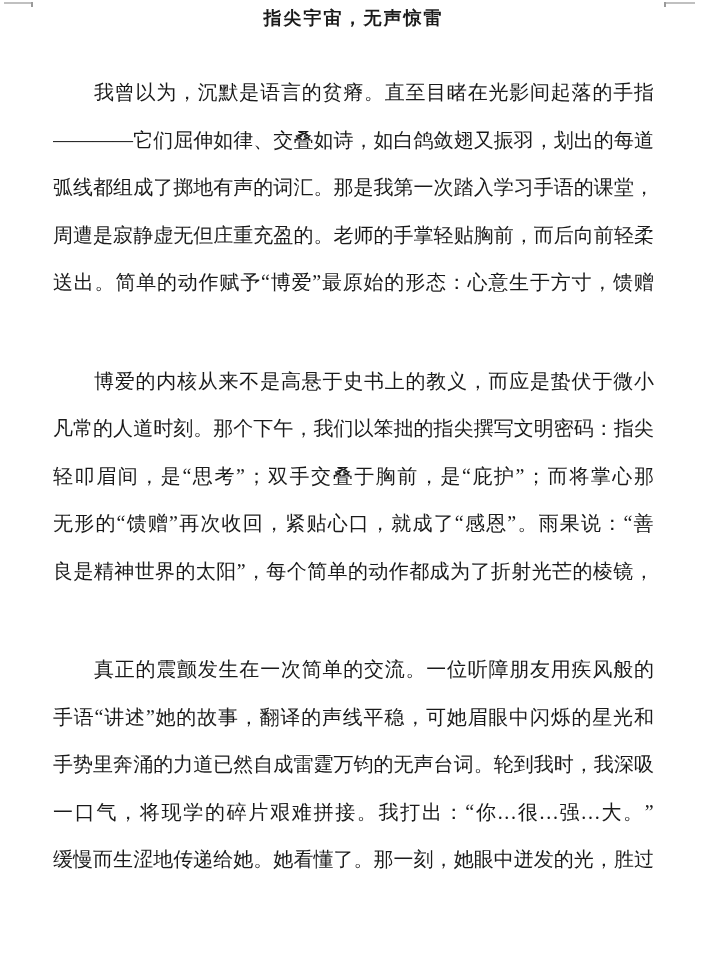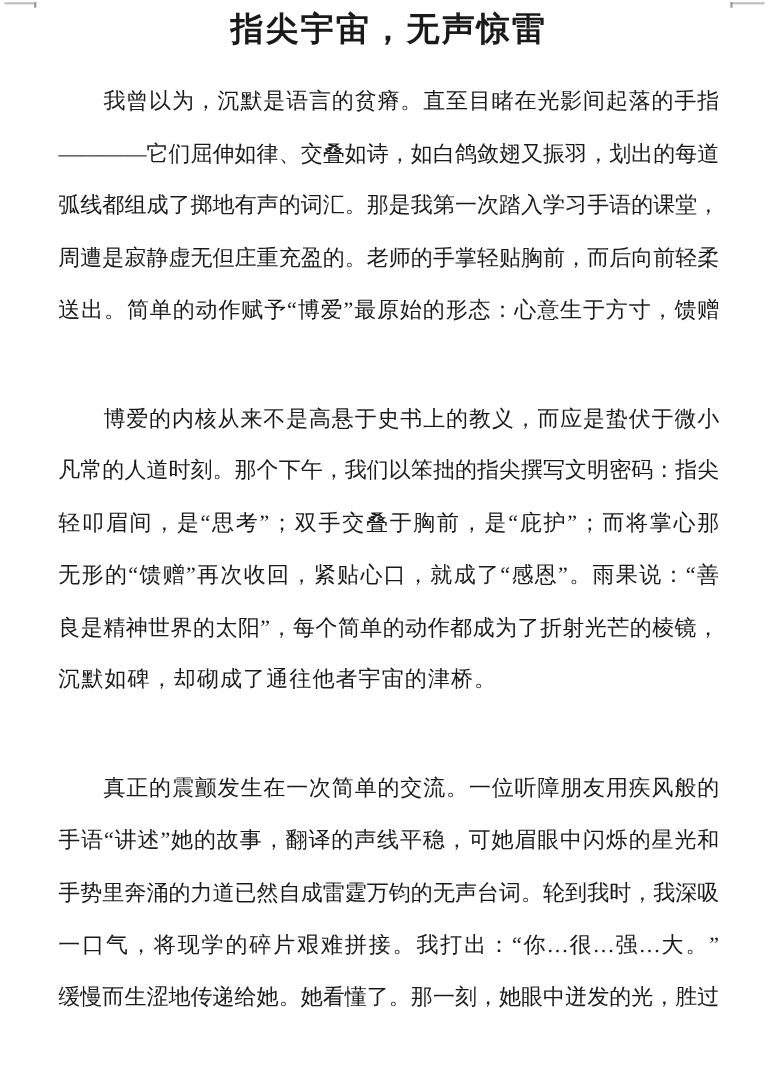--- a/index.html
+++ b/index.html
@@ -35,21 +35,21 @@
   .mark-v.left  { left: 31px; }
   .mark-h.right { left: 664px; width: 31px; }
   .mark-v.right { left: 664px; }
 
   .title {
     position: absolute;
     top: 6px;
     left: 0;
     width: 707px;
     text-align: center;
-    font-size: 30px;
+    font-size: 18px;
     font-weight: bold;
     letter-spacing: 2px;
     white-space: nowrap;
   }
   .content {
     position: absolute;
     top: 69px;
     left: 53px;
     width: 601px;
   }
@@ -394,21 +394,20 @@
           <span>了</span>
           <span>折</span>
           <span>射</span>
           <span>光</span>
           <span>芒</span>
           <span>的</span>
           <span>棱</span>
           <span>镜</span>
           <span>，</span>
         </div>
-        <div class="line plain">沉默如碑，却砌成了通往他者宇宙的津桥。</div>
       </div>
       <div class="para">
         <div class="line stretch indent">
           <span>真</span>
           <span>正</span>
           <span>的</span>
           <span>震</span>
           <span>颤</span>
           <span>发</span>
           <span>生</span>

